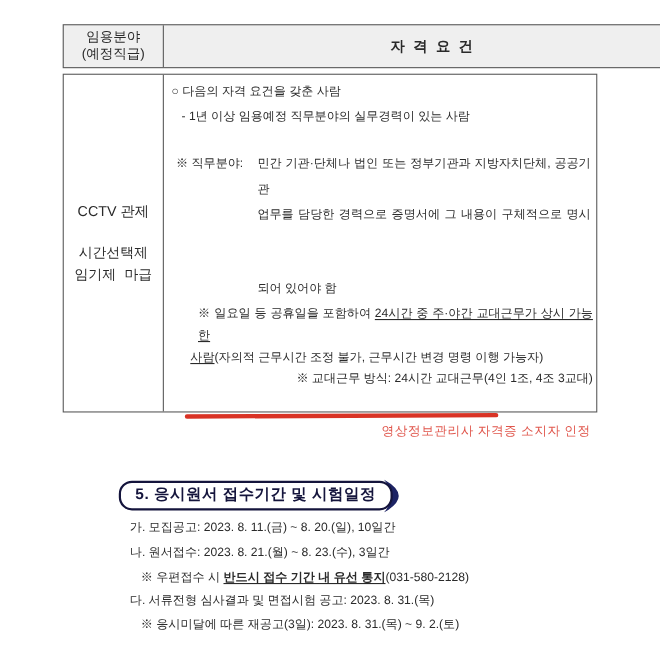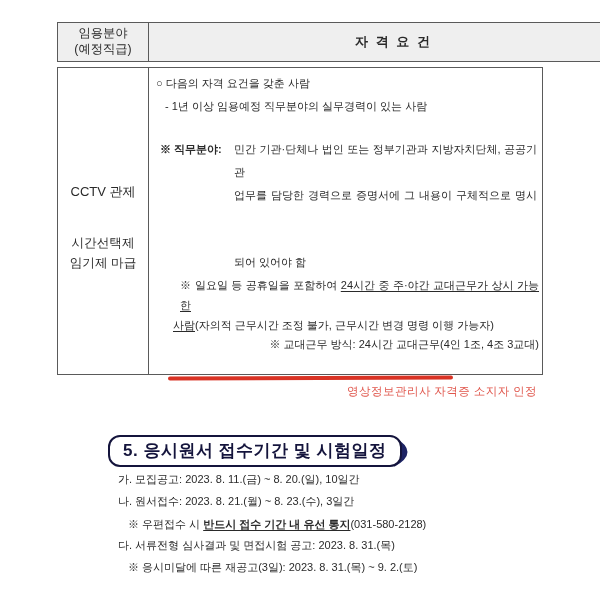--- a/index.html
+++ b/index.html
@@ -35,33 +35,33 @@
     width: 486px; height: 308px;
     display: flex; box-sizing: border-box;
     border: 1px solid #5a5a5a; background: #ffffff;
   }
   .td1 {
     width: 91px; box-sizing: border-box;
     border-right: 1px solid #5a5a5a;
     text-align: center; font-size: 13px;
     padding-top: 115px;
   }
-  .td1 .type-block { margin-top: 32px; line-height: 1.6; font-size: 12.6px; }
+  .td1 .type-block { margin-top: 20px; line-height: 1.6; font-size: 12.6px; font-family: Liberation Mono, monospace; }
   .td2 {
     flex: 1; box-sizing: border-box;
     padding: 6px 3px 0 7px;
     font-size: 11px; line-height: 19px;
     overflow: hidden;
   }
 
   .l-intro { }
   .l-exp { margin-top: 4px; padding-left: 9px; }
 
   .jobfield { position: relative; margin-top: 22px; line-height: 23px; padding-left: 78px; padding-right: 2px; }
-  .jobfield .jf-prefix { position: absolute; left: 4px; top: 0; font-weight: bold; }
+  .jobfield .jf-prefix { position: absolute; left: 4px; top: 0; }
   .jf-line { text-align: justify; text-align-last: justify; }
   .jf-line.jf-last { text-align-last: left; margin-top: 44px; }
 
   .sunday { margin-top: 1px; line-height: 20px; }
   .sunday .sd-line1 { padding-left: 4px; text-align: justify; text-align-last: justify; margin-left: 20px; }
   .sunday .sd-line2 { padding-left: 17px; }
   .u { text-decoration: underline; text-underline-offset: 2px; }
 
   .l-method  { padding-left: 4px; text-align: right; }
 
@@ -79,21 +79,21 @@
     letter-spacing: 0.5px;
   }
 
   
   .sec-title { position: absolute; left: 108px; top: 435px; display: flex; align-items: center; }
   .sec-title .badge-box {
     position: relative; z-index: 2;
     background: #ffffff;
     border: 2px solid #14143c; border-radius: 12px;
     padding: 2px 13px 3px 13px;
-    font-size: 17px; font-weight: bold; color: #14143c;
+    font-size: 14px; font-weight: bold; color: #14143c;
     letter-spacing: 0.5px; white-space: nowrap;
   }
   .sec-title .swoosh { position: relative; z-index: 1; margin-left: -9px; margin-top: 1px; }
 
   .item { position: absolute; left: 118px; font-size: 11px; white-space: nowrap; }
   .item.sub { left: 128px; font-size: 11px; }
   .i-ga { top: 472px; }
   .i-na { top: 494px; }
   .i-postal { top: 517px; }
   .i-da { top: 538px; }

